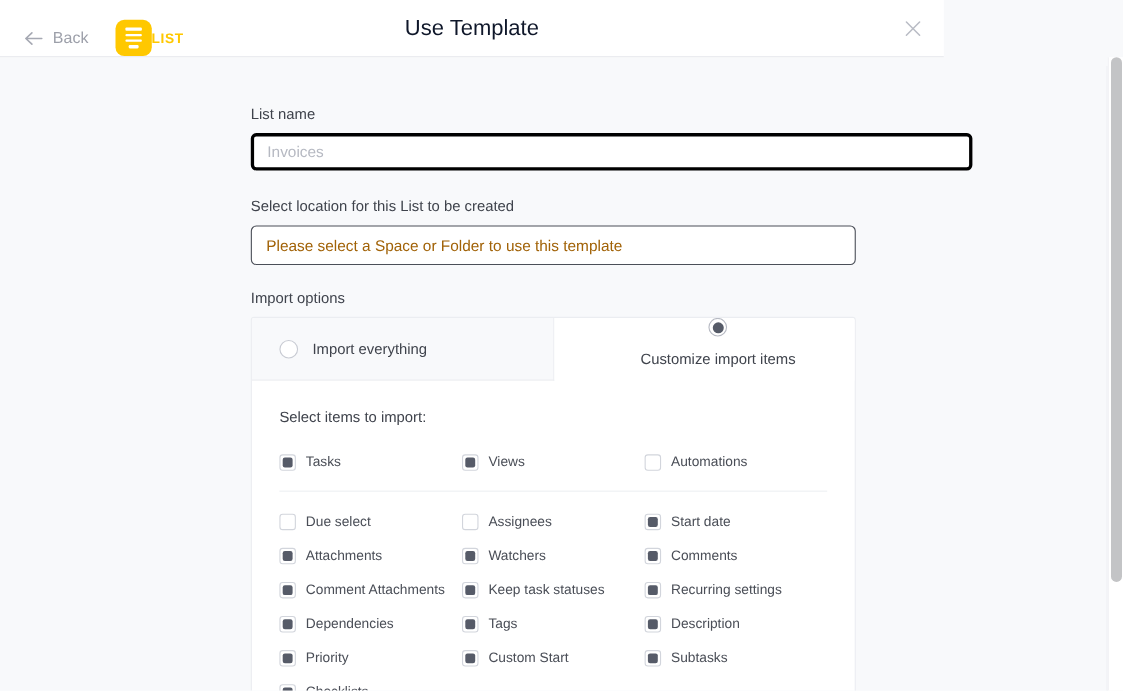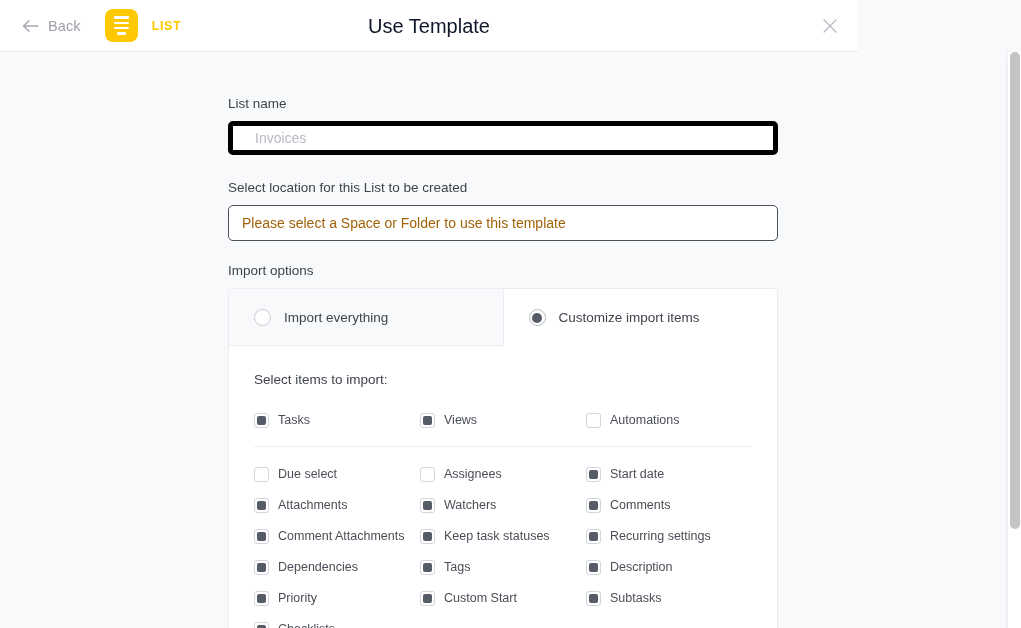--- a/index.html
+++ b/index.html
@@ -21,21 +21,21 @@
 
   
   .header {
     position: absolute;
     top: 0; left: 0;
     width: 858px;
     height: 52px;
     background: #ffffff;
     border-bottom: 1px solid #e9eaef;
     display: flex;
-    align-items: center;
+    align-items: flex-end;
   }
   .header-left {
     display: flex;
     align-items: center;
     padding-left: 16px;
     gap: 0px;
     z-index: 3;
   }
   .back-btn {
     display: flex;
@@ -71,21 +71,20 @@
     display: block;
     height: 2.4px;
     background: #ffffff;
     border-radius: 1px;
   }
   .list-badge i:nth-child(1) { width: 15px; }
   .list-badge i:nth-child(2) { width: 15px; }
   .list-badge i:nth-child(3) { width: 15px; }
   .list-badge i:nth-child(4) { width: 9px; }
   .list-type {
-    margin-left: 14px;
     font-size: 12.5px;
     font-weight: bold;
     letter-spacing: 0.6px;
     color: #ffc800;
   }
   .header-title {
     position: absolute;
     left: 0; right: 0;
     top: 0;
     height: 52px;
@@ -126,26 +125,26 @@
   }
 
   .field-label {
     font-size: 13.5px;
     color: #3f434c;
     margin-bottom: 9px;
     line-height: 16px;
   }
 
   .text-input {
-    width: 550px;
+    width: 656px;
     height: 34px;
-    border: 5px solid #000000;
+    border: 3px solid #000000;
     border-radius: 5px;
     background: #ffffff;
-    padding: 0 22px;
+    padding: 0 12px;
     font-size: 14px;
     font-family: "Liberation Sans", sans-serif;
     color: #3f434c;
     outline: none;
   }
   .text-input::placeholder { color: #b6b9c2; }
 
   .select-input {
     width: 550px;
     height: 36px;
@@ -185,20 +184,21 @@
     font-size: 13.5px;
     color: #3f434c;
   }
   .tab.inactive {
     background: #f8f9fb;
     border-bottom: 1px solid #ebedf1;
     border-right: 1px solid #ebedf1;
   }
   .tab.active {
     background: #ffffff;
+    flex-direction: column;
   }
 
   .radio {
     width: 17px; height: 17px;
     border-radius: 50%;
     border: 1.5px solid #c8cbd3;
     background: #ffffff;
     display: flex;
     align-items: center;
     justify-content: center;

